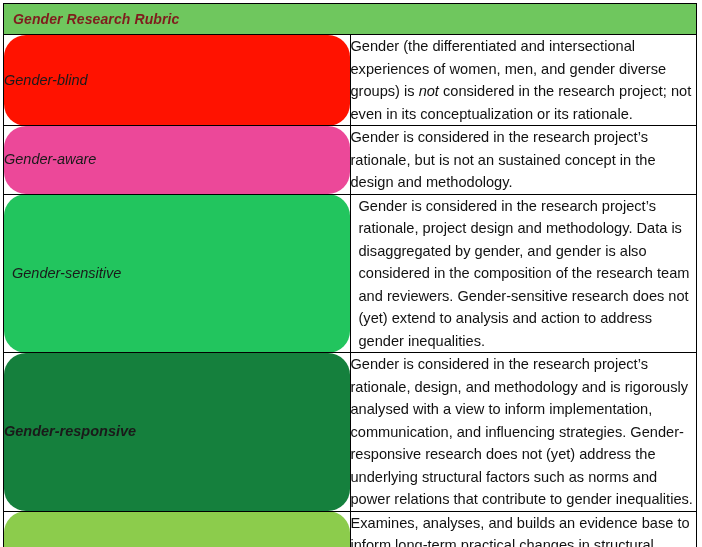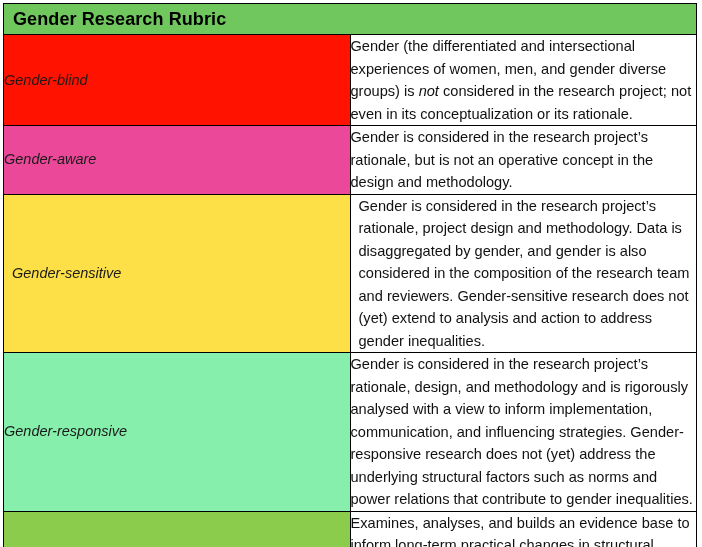--- a/index.html
+++ b/index.html
@@ -36,33 +36,35 @@
     padding: 0;
   }
 
   
   tr.header-row td {
     background: #6FC75E;
     height: 30px;
     padding: 0 0 0 9px;
   }
   .header-title {
-    font-size: 18px;
+    font-size: 14px;
     font-weight: bold;
-    color: #000000;
+    color: #7f1d1d;
     letter-spacing: 0.1px;
     line-height: 30px;
     display: block;
+    font-style: italic;
   }
 
   
   td.level-cell {
     width: 180px;
     padding: 0 0 0 13px;
     vertical-align: middle;
+    border-radius: 22px;
   }
   .level-label {
     font-size: 14.5px;
     font-style: italic;
     color: #1a1a1a;
     line-height: 19px;
     display: block;
   }
 
   
@@ -77,22 +79,22 @@
     color: #111111;
     line-height: 22.5px;
     display: block;
     text-align: left;
   }
   .desc-text em { font-style: italic; }
 
   
   .bg-blind        { background: #FF1200; }
   .bg-aware        { background: #ec4899; }
-  .bg-sensitive    { background: #fde047; }
-  .bg-responsive   { background: #86efac; }
+  .bg-sensitive    { background: #22c55e; }
+  .bg-responsive   { background: #15803d; font-weight: bold; }
   .bg-transformative { background: #8CCC4C; }
 
   tr.row-blind td        { height: 84px; }
   tr.row-aware td        { height: 67px; }
   tr.row-sensitive td    { height: 121px; padding-left: 8px; }
   tr.row-responsive td   { height: 123px; }
   tr.row-transformative td { height: 107px; }
 </style>
 </head>
 <body>
@@ -113,21 +115,21 @@
         <td class="desc-cell">
           <span class="desc-text"><span>Gender (the differentiated and intersectional experiences of women, men, and gender diverse groups) is </span><em>not</em><span> considered in the research project; not even in its conceptualization or its rationale.</span></span>
         </td>
       </tr>
 
       <tr class="row-aware">
         <td class="level-cell bg-aware">
           <span class="level-label">Gender-aware</span>
         </td>
         <td class="desc-cell">
-          <span class="desc-text">Gender is considered in the research project’s rationale, but is not an operative concept in the design and methodology.</span>
+          <span class="desc-text">Gender is considered in the research project’s rationale, but is not an sustained concept in the design and methodology.</span>
         </td>
       </tr>
 
       <tr class="row-sensitive">
         <td class="level-cell bg-sensitive">
           <span class="level-label">Gender-sensitive</span>
         </td>
         <td class="desc-cell">
           <span class="desc-text">Gender is considered in the research project’s rationale, project design and methodology. Data is disaggregated by gender, and gender is also considered in the composition of the research team and reviewers. Gender-sensitive research does not (yet) extend to analysis and action to address gender inequalities.</span>
         </td>

